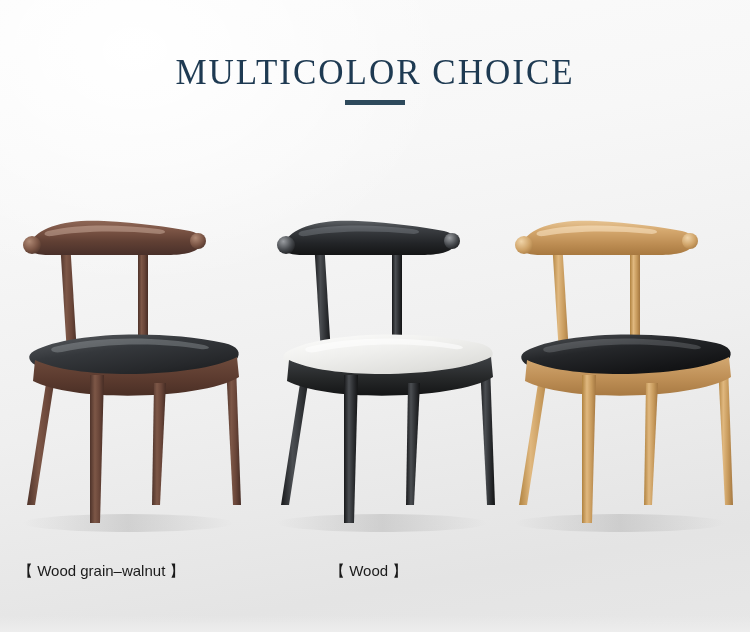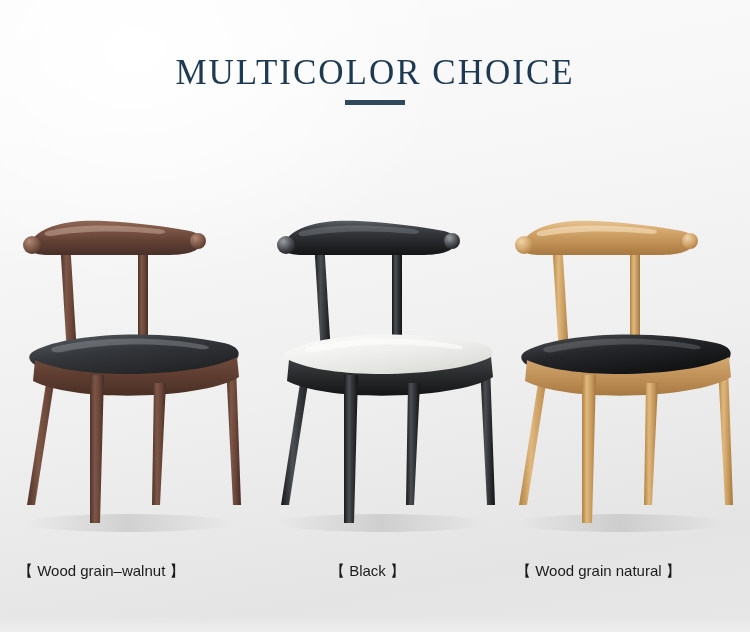--- a/index.html
+++ b/index.html
@@ -302,17 +302,16 @@
       </g>
 
       <path d="M27 155 C70 176 192 172 229 152 L231 172 C196 194 68 198 25 176 Z" fill="url(#n-apron)"></path>
 
       <path d="M82 170 L96 170 L92 318 L82 318 Z" fill="url(#n-leg)"></path>
       <path d="M146 178 L158 178 L152 300 L144 300 Z" fill="url(#n-leg)"></path>
     </svg>
   </div>
 
   <div class="caption" id="caption-walnut">【 Wood grain–walnut 】</div>
-  <div class="caption" id="caption-black">【 Black 】</div>
-  <div class="caption" id="caption-natural">【 Wood grain natural 】</div>
+  <div class="caption" id="caption-black">【 Wood 】</div>
 
   <div id="floor-strip"></div>
 </div>
 
 </body></html>

